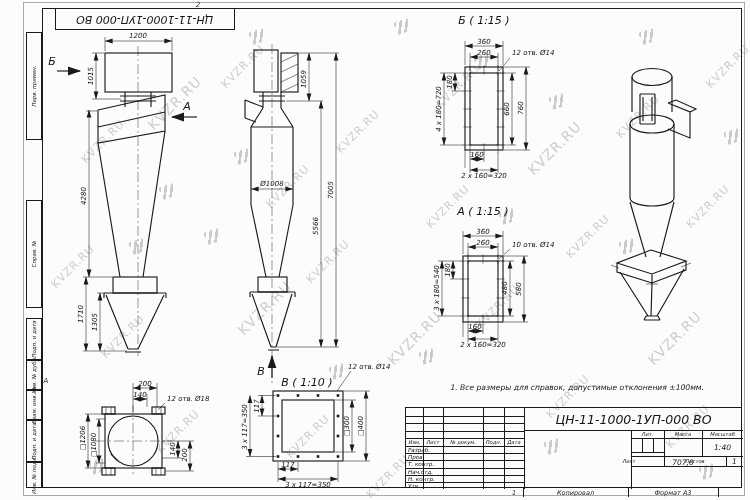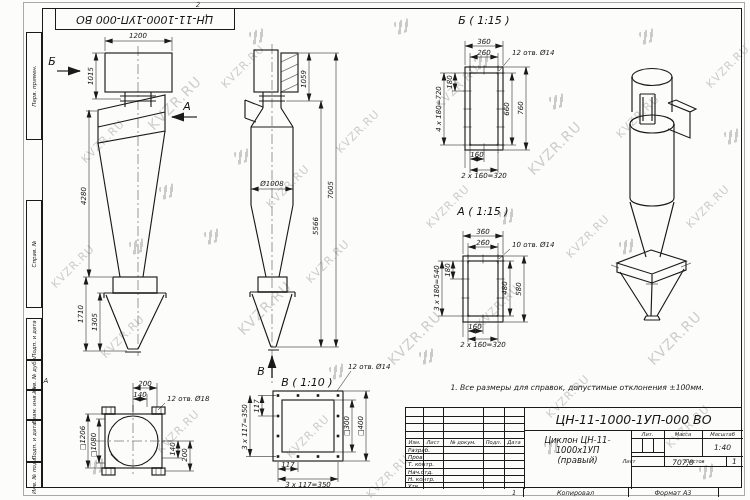--- a/index.html
+++ b/index.html
@@ -401,24 +401,20 @@
     <div class="cell" style="left:77px;top:30.5px;width:21px;height:7px">Подп.</div>
     <div class="cell" style="left:98px;top:30.5px;width:20px;height:7px">Дата</div>
     <div class="lab" style="left:0;top:39px">Разраб.</div>
     <div class="lab" style="left:0;top:46.2px">Пров.</div>
     <div class="lab" style="left:0;top:53.3px">Т. контр.</div>
     <div class="lab" style="left:0;top:60.5px">Нач.отд.</div>
     <div class="lab" style="left:0;top:67.6px">Н. контр.</div>
     <div class="lab" style="left:0;top:74.8px">Утв.</div>
 
     <div class="cell docnum" style="left:118px;top:0;width:219px;height:22px">ЦН-11-1000-1УП-000 ВО</div>
-    <div class="cell tname" style="left:118px;top:22px;width:107px;height:40px">
-      <div>Циклон ЦН-11-1000х1УП</div>
-      <div>(правый)</div>
-    </div>
     <div class="cell" style="left:225px;top:22px;width:33px;height:8px">Лит.</div>
     <div class="cell" style="left:258px;top:22px;width:38px;height:8px">Масса</div>
     <div class="cell" style="left:296px;top:22px;width:41px;height:8px">Масштаб</div>
     <div class="cell bigv" style="left:258px;top:45px;width:38px;height:18px">707,0</div>
     <div class="cell bigv" style="left:296px;top:30px;width:41px;height:18px">1:40</div>
     <div class="cell" style="left:188px;top:48px;width:70px;height:10px">Лист</div>
     <div class="cell" style="left:258px;top:48px;width:62px;height:10px">Листов</div>
     <div class="cell bigv" style="left:320px;top:48px;width:17px;height:10px">1</div>
   </div>
 

